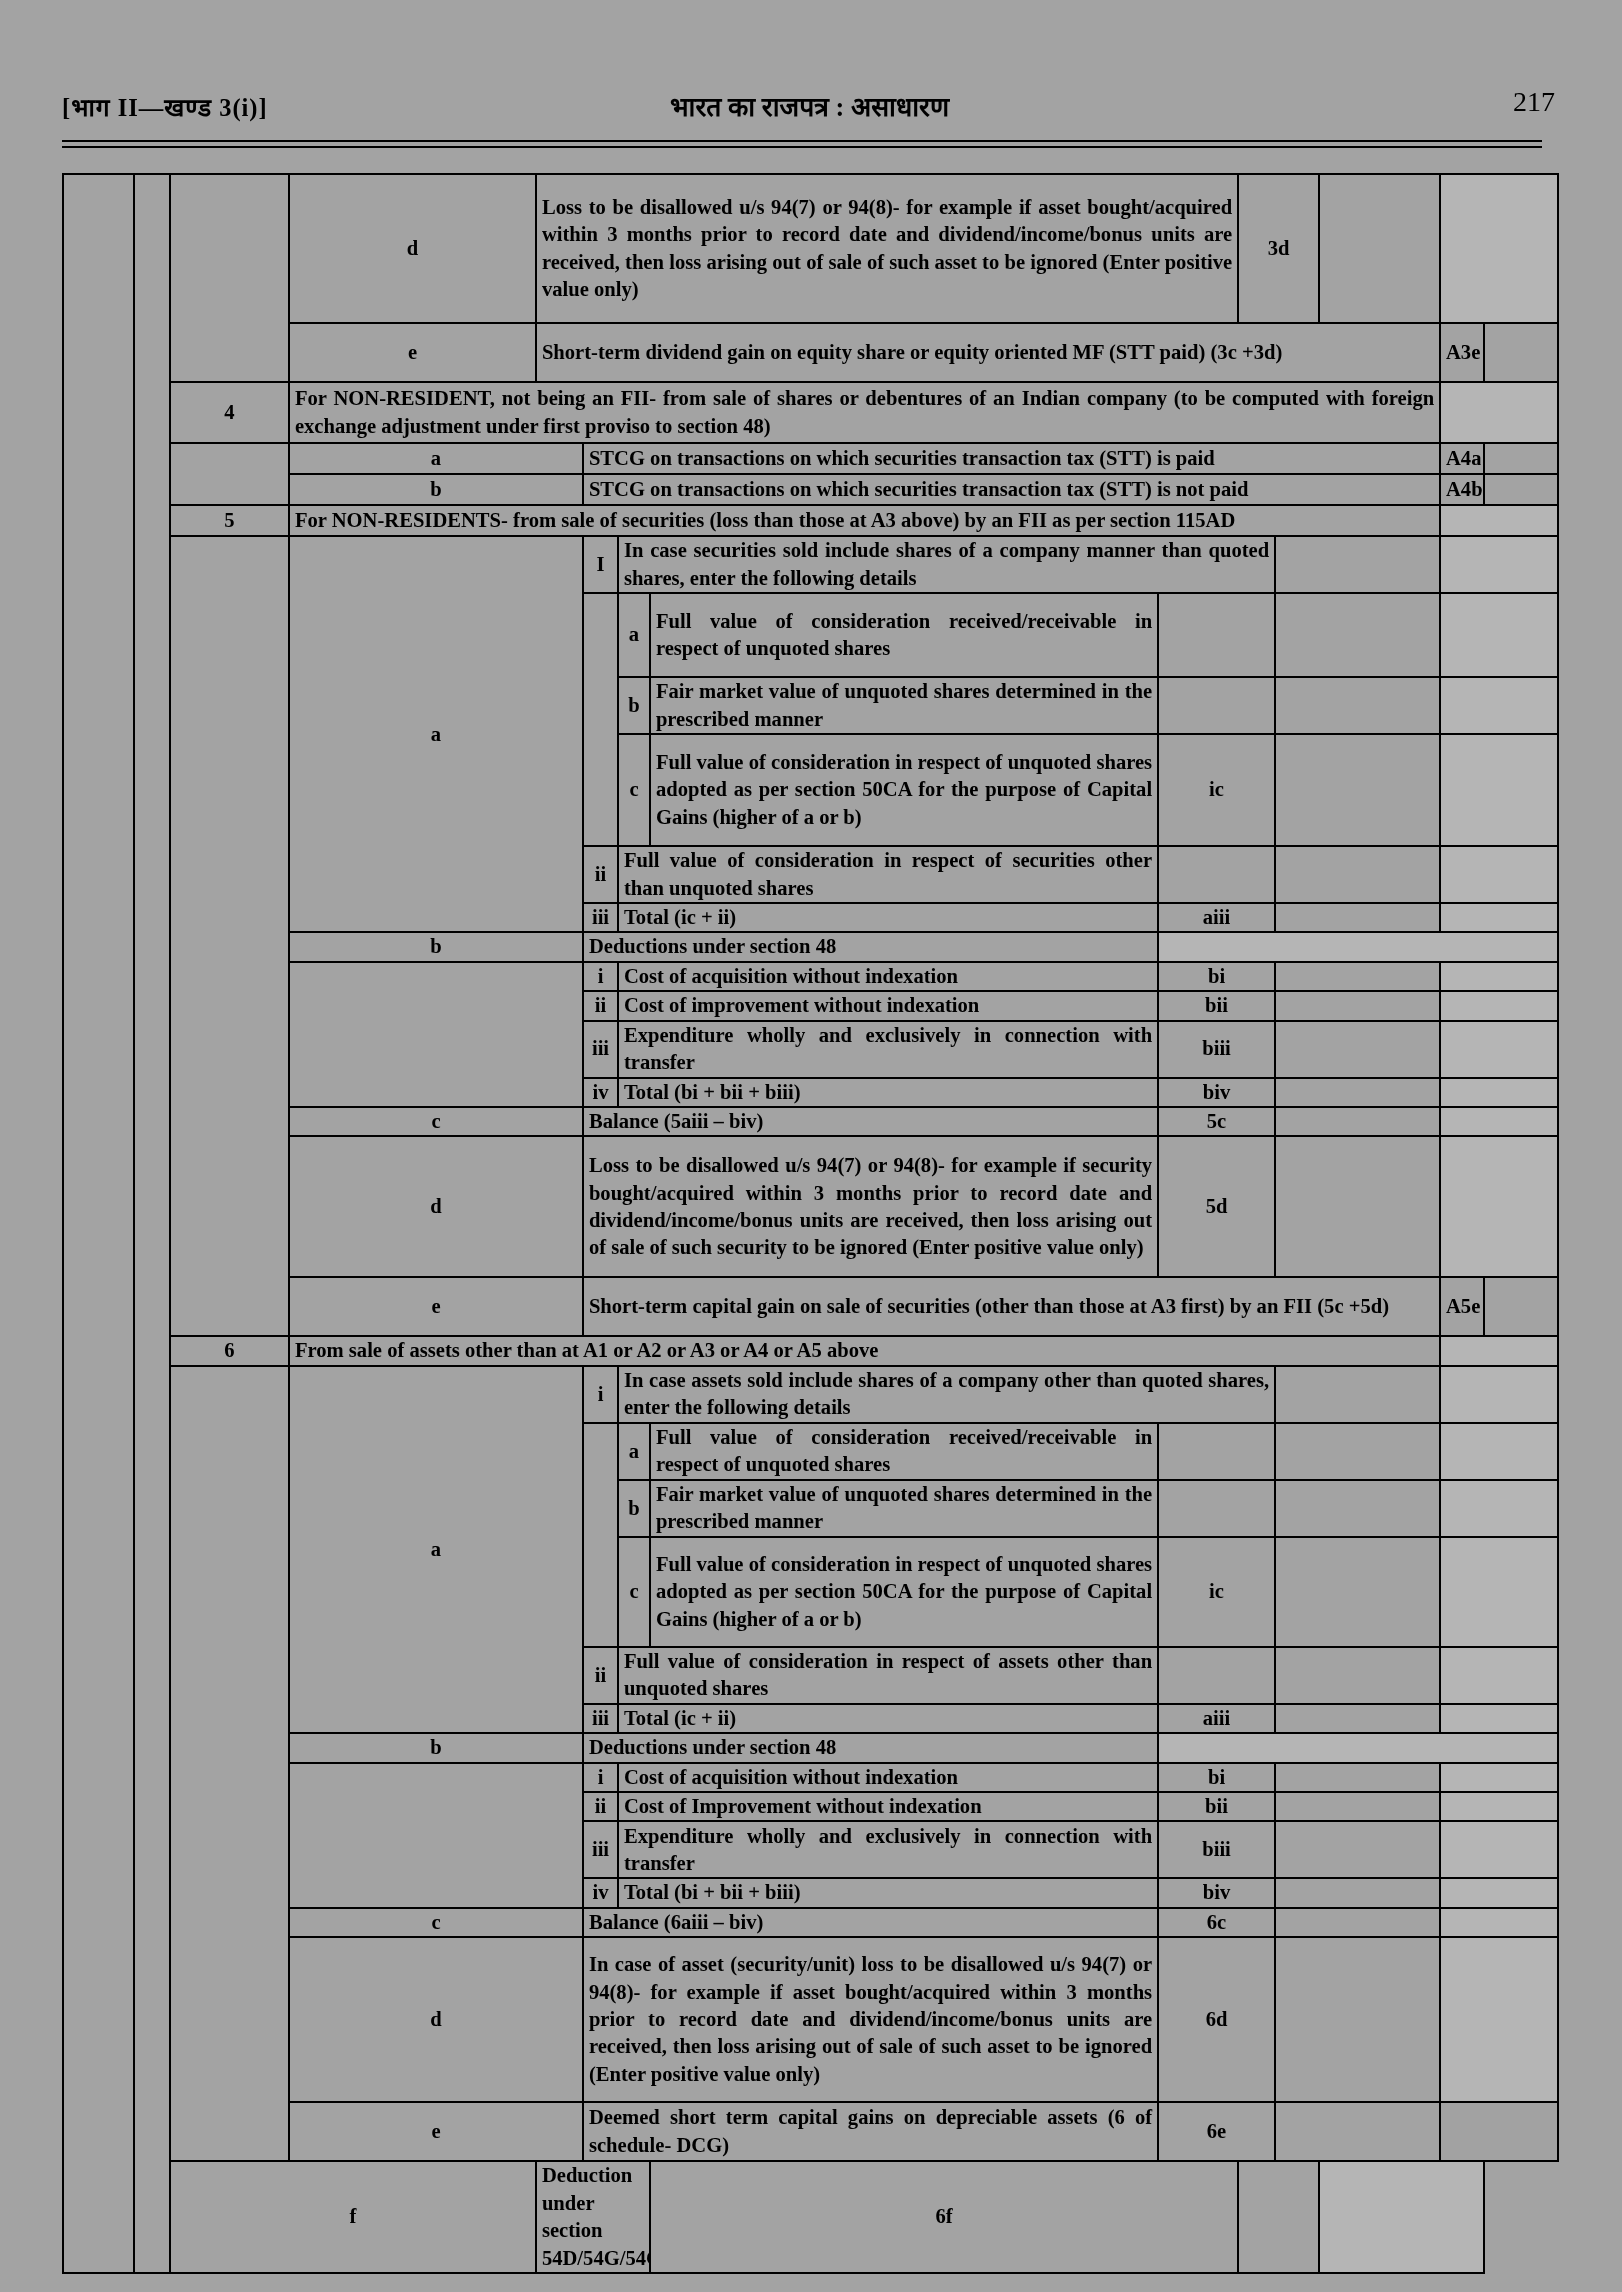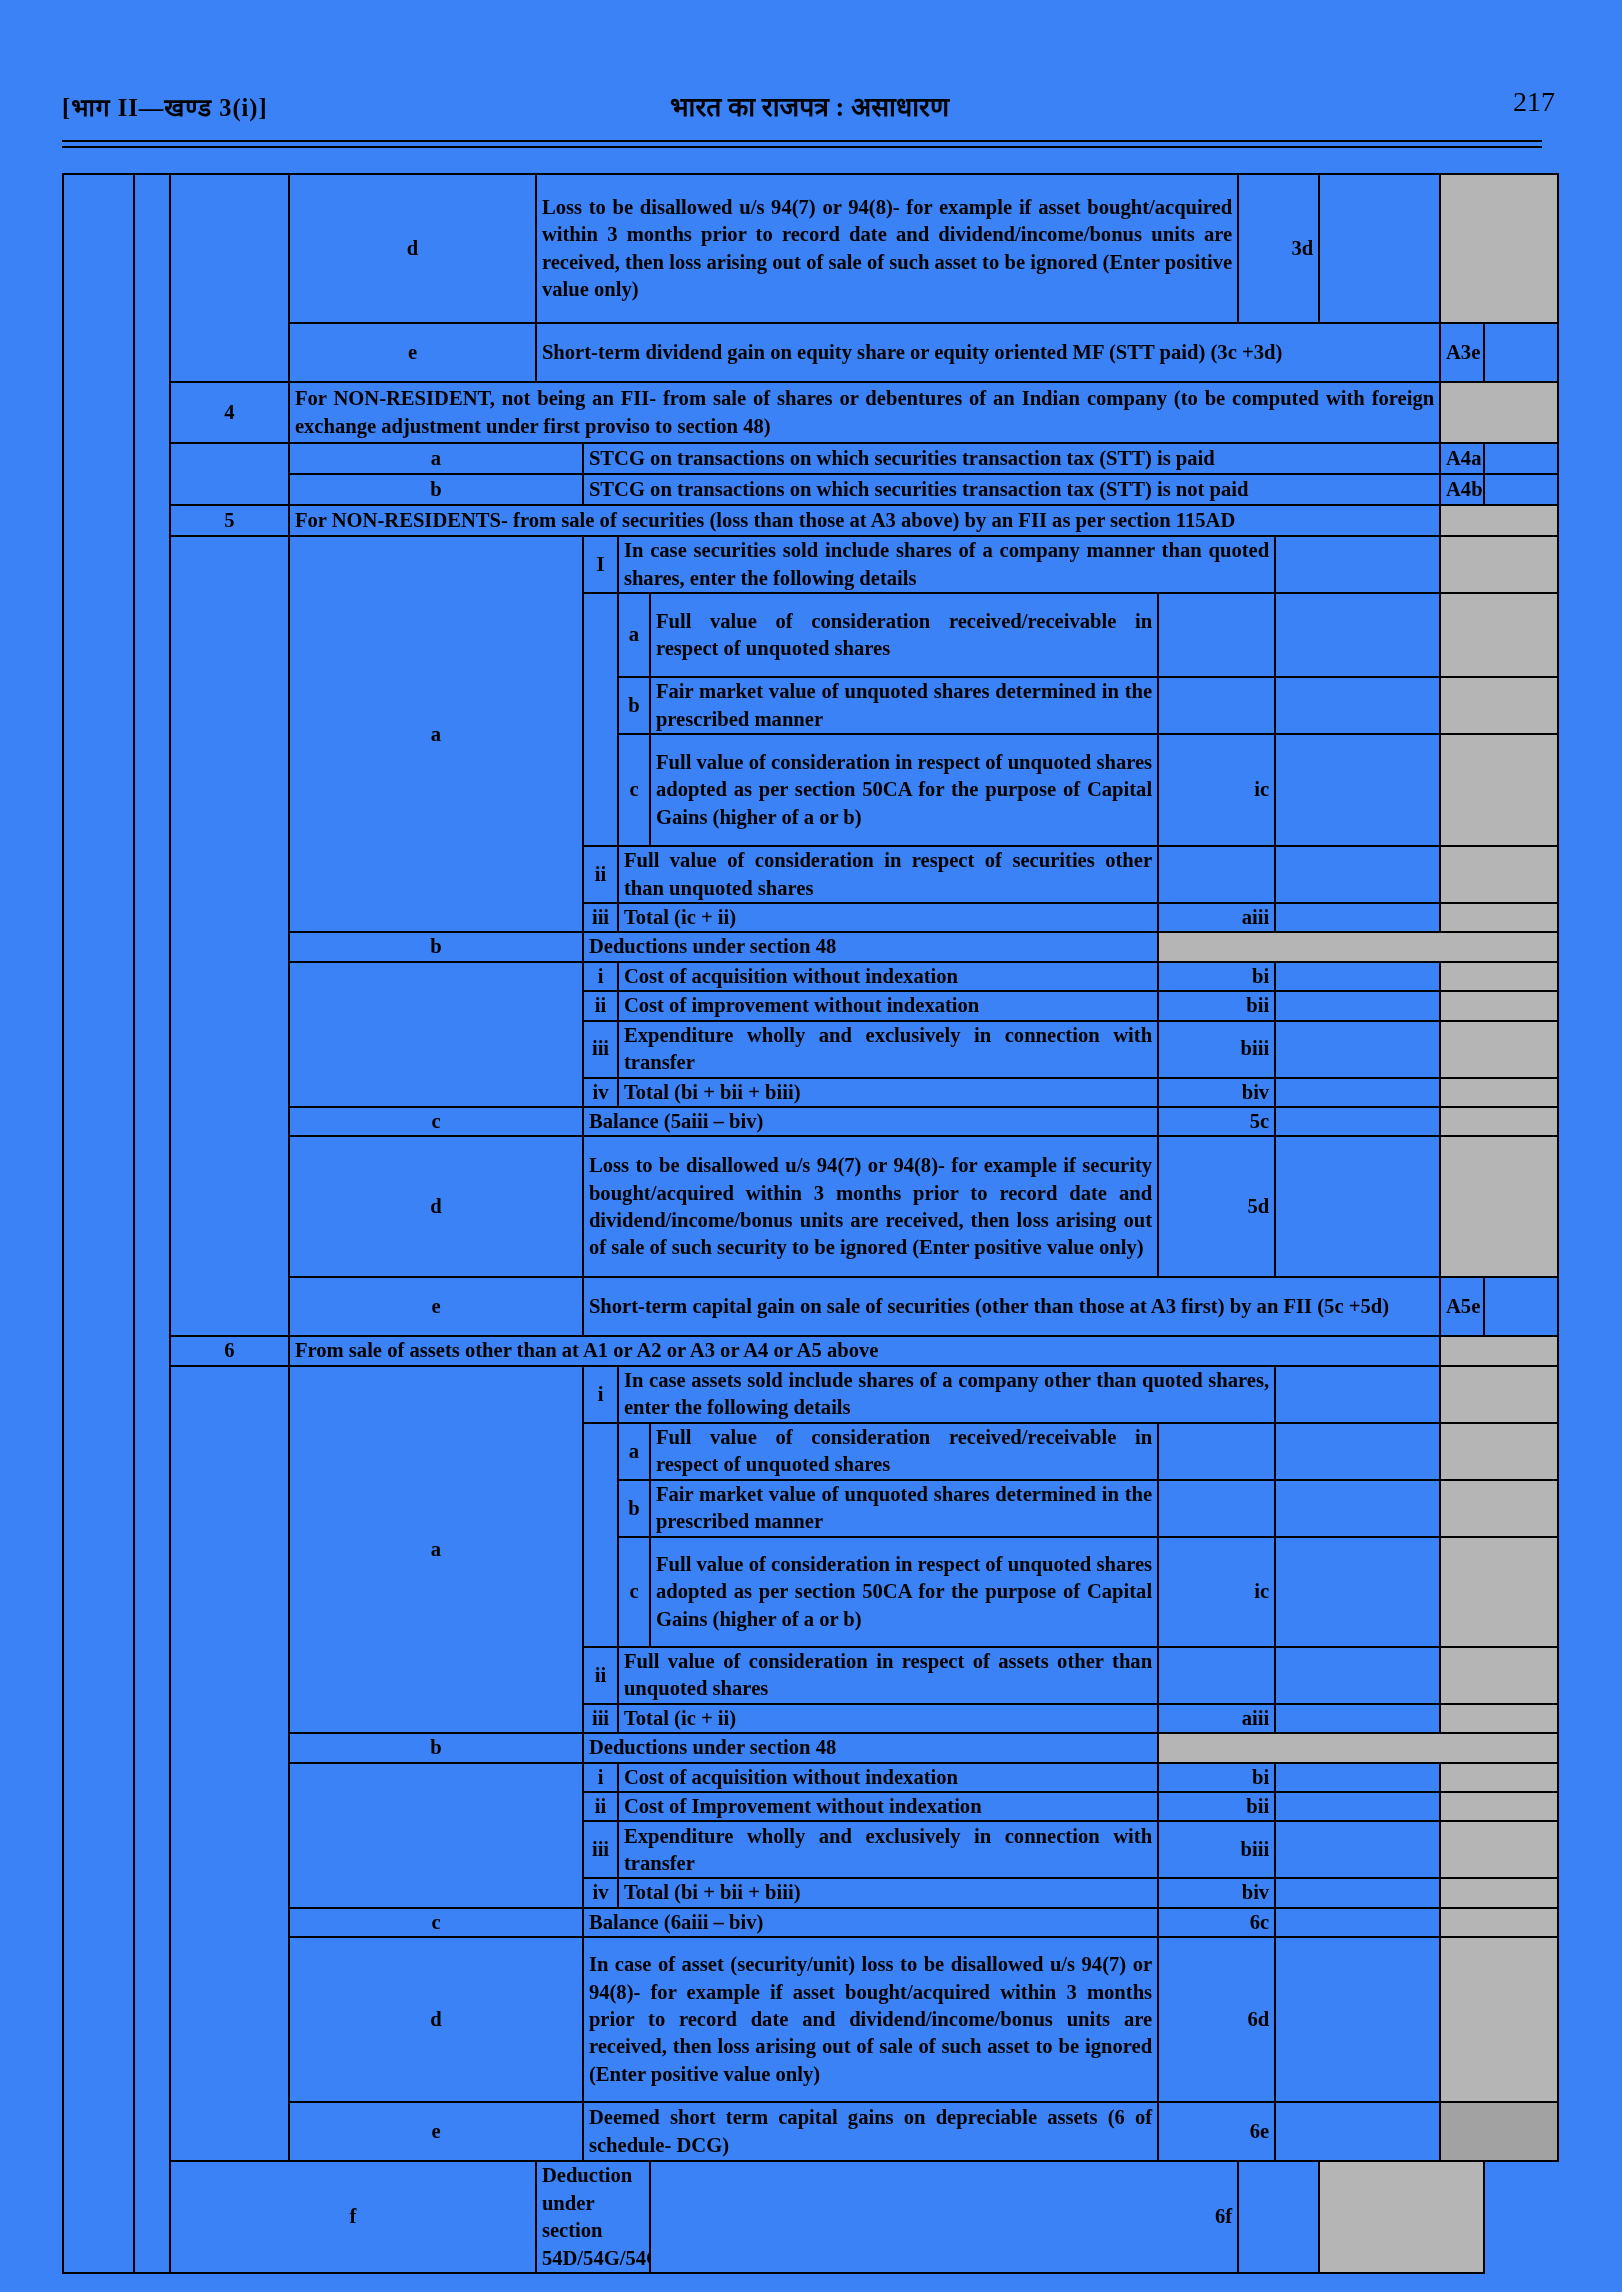--- a/index.html
+++ b/index.html
@@ -1,33 +1,33 @@
 <!DOCTYPE html>
 <html><head>
 <meta charset="utf-8">
 <style>
   html,body{margin:0;padding:0;background:#ffffff;}
-  .page{position:relative;width:1622px;height:2293px;background:#3b82f6;overflow:hidden;
+  .page{position:relative;width:1622px;height:2293px;background:#a3a3a3;overflow:hidden;
         font-family:"Liberation Serif",serif;color:#000;}
   .hdr{position:absolute;top:86px;left:62px;width:1495px;height:39px;}
   .hdr .hl{position:absolute;left:0;top:3.9px;font-size:24.5px;font-weight:bold;letter-spacing:1px;}
   .hdr .hc{position:absolute;left:0;right:0;text-align:center;top:2px;font-size:26.5px;font-weight:bold;}
   .hdr .hr{position:absolute;right:2px;top:0;font-size:28px;font-weight:normal;}
   .rule2{position:absolute;top:140px;left:62px;width:1480px;height:3.9px;
          border-top:2px solid #000;border-bottom:2px solid #000;}
   table.frm{position:absolute;top:173px;left:62px;border-collapse:collapse;table-layout:fixed;
             width:1495px;font-family:"Liberation Serif",serif;}
   table.frm td{border:2px solid #000;padding:0 4.9px;vertical-align:middle;
                font-size:20.6px;line-height:27.4px;font-weight:bold;overflow:hidden;}
   td.t{text-align:justify;margin-left:12px;}
   td.ctr{text-align:center;}
   td.vtop{vertical-align:top;padding-top:5.9px;}
   td.grey{background:#b5b5b5;}
   td.greyd{background:#a2a2a2;}
-  td.lbl{text-align:right;border-radius:27px;}
+  td.lbl{text-align:center;border-radius:27px;}
 </style>
 </head>
 <body>
 
 <div class="page">
 
   <div class="hdr">
     <span class="hl">[भाग II—खण्ड 3(i)]</span>
     <span class="hc">भारत का राजपत्र : असाधारण</span>
     <span class="hr">217</span>

